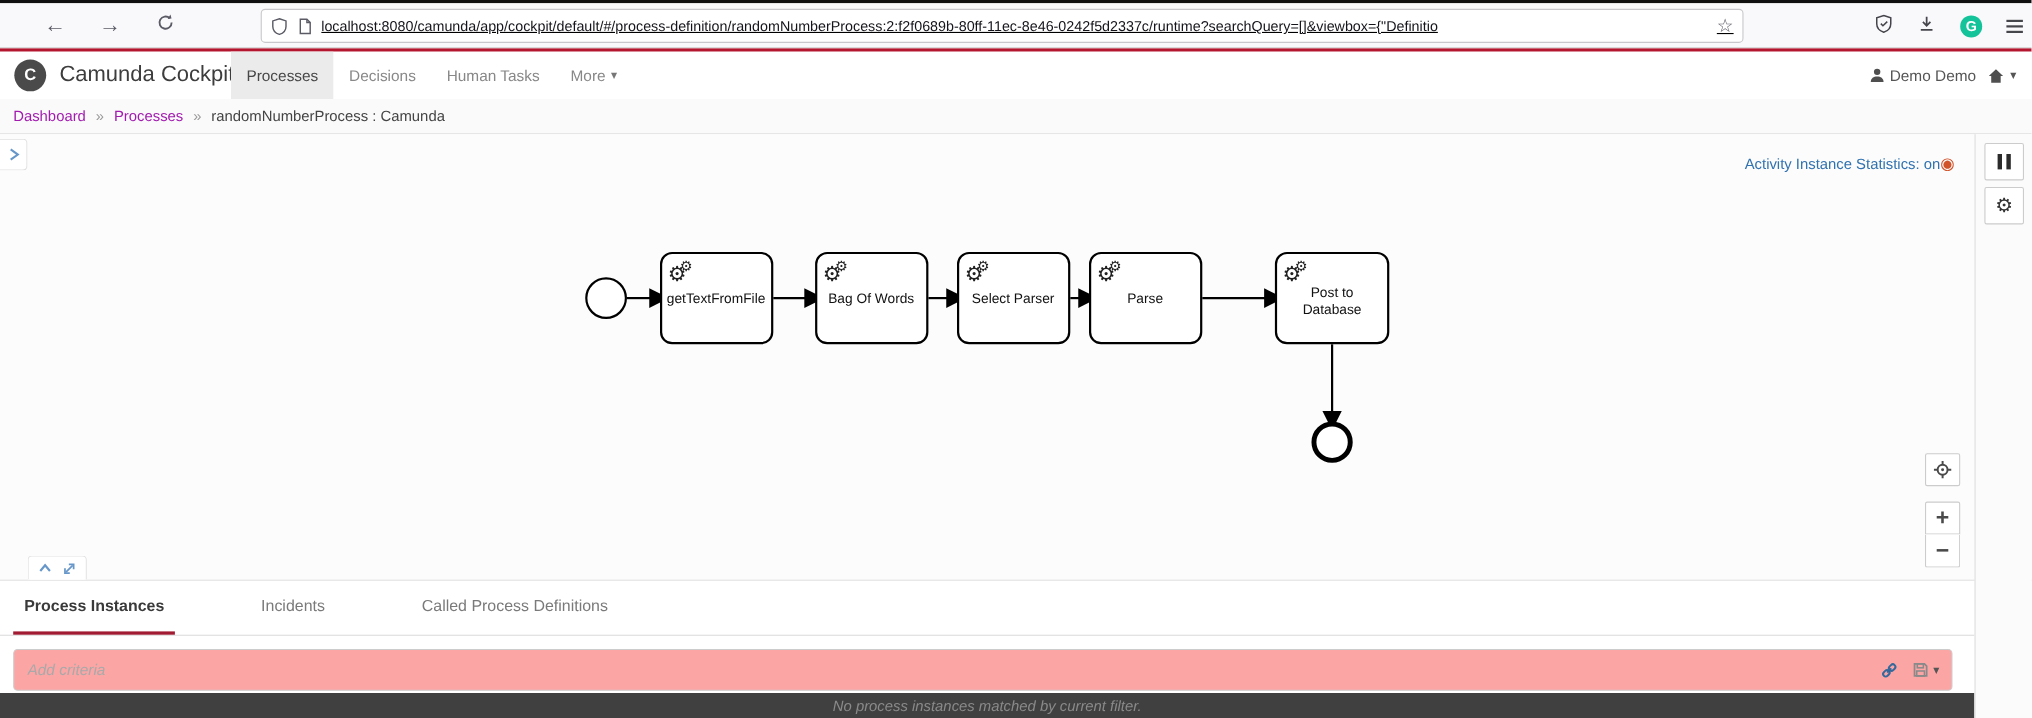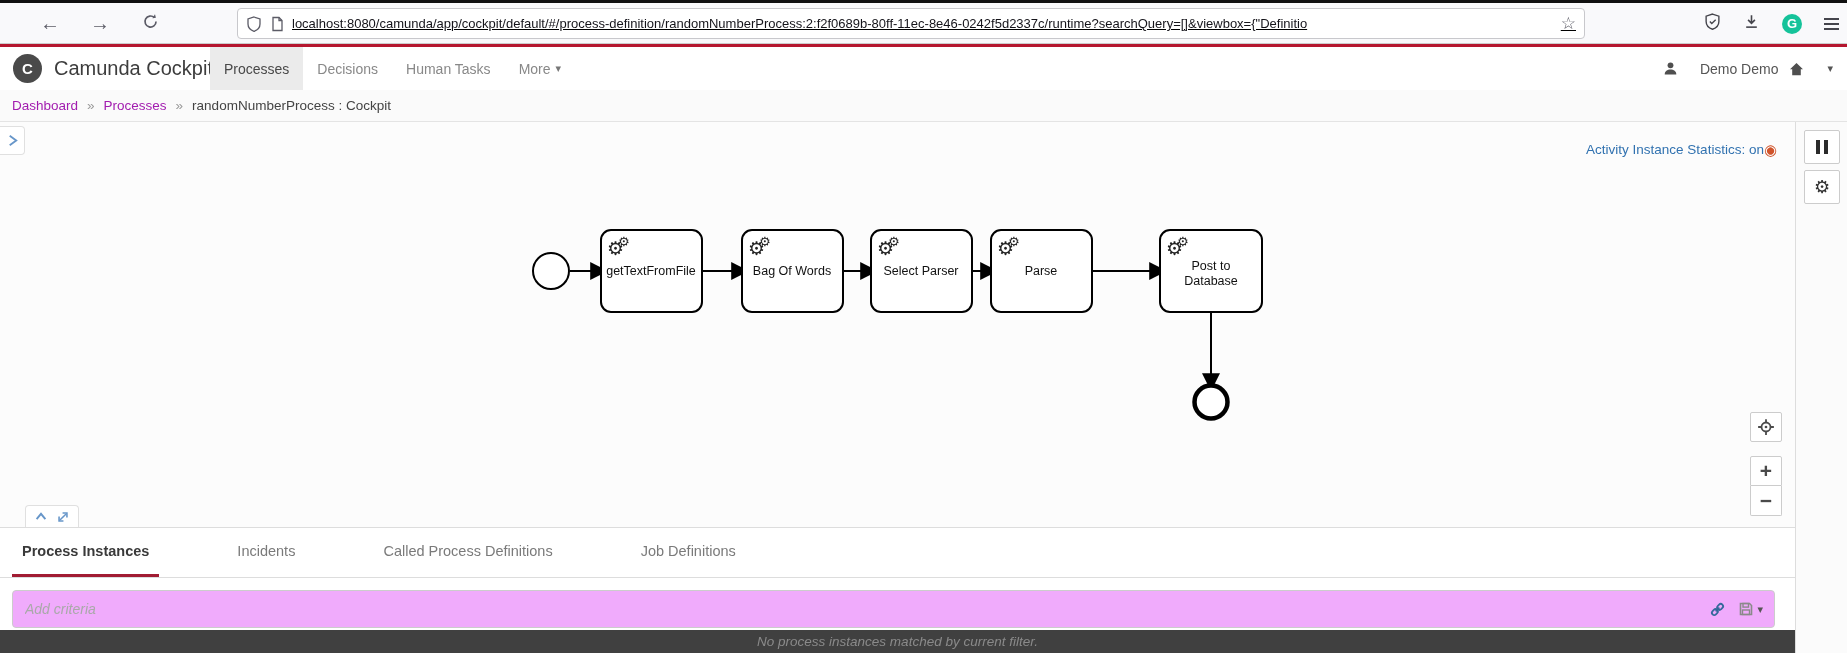--- a/index.html
+++ b/index.html
@@ -24,21 +24,21 @@
   
   .brand-bar { position:absolute; top:44px; left:0; width:1847px; height:3px; background:#b5162f; }
   .app-header { position:absolute; top:47px; left:0; width:1847px; height:43px; background:#fff; display:flex; align-items:stretch; }
   .logo { position:absolute; left:13px; top:7px; width:29px; height:29px; border-radius:50%; background:#4a4a4a; color:#fff; font-size:15px; font-weight:bold; display:flex; align-items:center; justify-content:center; }
   .app-title { position:absolute; left:54px; top:0; height:43px; display:flex; align-items:center; font-size:20px; color:#3d3d3d; }
   .main-nav { position:absolute; left:210px; top:0; height:43px; display:flex; align-items:stretch; font-size:14px; color:#888; }
   .main-nav .nav-item { display:flex; align-items:center; padding:0 14px; cursor:pointer; }
   .main-nav .nav-item.active { background:#ebebeb; color:#484848; }
   .main-nav .caret { font-size:11px; margin-left:5px; color:#777; }
   .header-right { position:absolute; right:14px; top:0; height:43px; display:flex; align-items:center; gap:10px; font-size:14px; color:#555; }
-  .header-right .grp { display:flex; align-items:center; gap:22px; }
+  .header-right .grp { display:flex; align-items:center; gap:4px; }
 
   
   .breadcrumb { position:absolute; top:90px; left:0; width:1847px; height:32px; background:#fafafa; border-bottom:1px solid #e4e4e4; display:flex; align-items:center; padding-left:12px; font-size:13.5px; gap:9px; }
   .bc-link { color:#a21caf; cursor:pointer; }
   .bc-sep { color:#999; }
   .bc-current { color:#444; }
 
   
   .diagram-area { position:absolute; top:122px; left:0; width:1847px; height:406px; background:#fcfcfc; border-bottom:1px solid #ddd; }
   .filter-handle { position:absolute; top:4px; left:0; width:25px; height:29px; background:#fff; border:1px solid #e0e0e0; border-left:none; border-radius:0 4px 4px 0; display:flex; align-items:center; justify-content:center; cursor:pointer; }
@@ -62,21 +62,21 @@
   .strip-btn.settings { top:48px; font-size:18px; color:#333; }
   .pause-bars { display:flex; gap:4px; }
   .pause-bars i { display:block; width:4px; height:14px; background:#2b2b2b; }
 
   
   .bottom-panel { position:absolute; top:528px; left:0; width:1795px; height:125px; background:#fff; }
   .tab-bar { position:relative; height:50px; border-bottom:1px solid #ddd; display:flex; align-items:stretch; padding-left:12px;gap:38px; }
   .tab { display:flex; align-items:center; padding:0 10px; margin-right:30px; font-size:14.5px; color:#7a7a7a; cursor:pointer; border-bottom:3px solid transparent; }
   .tab.active { color:#3a3a3a; font-weight:bold; border-bottom-color:#a11c33; }
   .filter-row { position:relative; margin:12px 0 0 12px; width:1763px; }
-  .criteria-input { width:100%; height:38px; border:1px solid #ccc; border-radius:4px; padding:0 90px 0 12px; font-size:14px; font-style:italic; color:#555; background:#f0abfc; outline:none; font-family:"Liberation Sans",sans-serif; }
+  .criteria-input { width:100%; height:38px; border:1px solid #ccc; border-radius:4px; padding:0 90px 0 12px; font-size:14px; font-style:italic; color:#555; background:#fca5a5; outline:none; font-family:"Liberation Sans",sans-serif; }
   .criteria-input::placeholder { color:#a9a9a9; font-style:italic; }
   .input-icons { position:absolute; right:12px; top:0; height:38px; display:flex; align-items:center; gap:12px; }
   .input-icons .iic { display:flex; align-items:center; cursor:pointer; }
   .input-icons .caret { font-size:11px; color:#555; margin-left:-6px; }
   .empty-row { position:absolute; top:102px; left:0; width:1795px; height:23px; background:#404040; display:flex; align-items:center; justify-content:center; font-size:13.5px; font-style:italic; color:#8a8a8a; }
 </style>
 </head>
 <body>
 
 <div class="screen">
@@ -158,21 +158,21 @@
         <span class="caret" style="font-size:11px;color:#555;">▾</span>
       </span>
     </div>
   </div>
 
   <div class="breadcrumb">
     <span class="bc-link">Dashboard</span>
     <span class="bc-sep">»</span>
     <span class="bc-link">Processes</span>
     <span class="bc-sep">»</span>
-    <span class="bc-current">randomNumberProcess : Cockpit</span>
+    <span class="bc-current">randomNumberProcess : Camunda</span>
   </div>
 
   <div class="diagram-area">
     <div class="filter-handle">
       <svg width="13" height="15" viewBox="0 0 14 16">
           <polyline points="4,3 11,8 4,13" fill="none" stroke="#6796c9" stroke-width="2"></polyline>
         </svg>
     </div>
 
     <div class="stats-link">
@@ -261,21 +261,20 @@
         </svg>
       </span>
     </div>
   </div>
 
   <div class="bottom-panel">
     <div class="tab-bar">
       <span class="tab active">Process Instances</span>
       <span class="tab">Incidents</span>
       <span class="tab">Called Process Definitions</span>
-      <span class="tab">Job Definitions</span>
     </div>
     <div class="filter-row">
       <input class="criteria-input" type="text" placeholder="Add criteria" style="">
       <div class="input-icons">
         <span class="iic">
           <svg width="17" height="17" viewBox="0 0 16 16">
             <g transform="rotate(-45 8 8)" fill="none" stroke="#35699c" stroke-width="1.7">
               <rect x="1.5" y="5.8" width="6" height="4.4" rx="2.2"></rect>
               <rect x="8.5" y="5.8" width="6" height="4.4" rx="2.2"></rect>
               <line x1="5.5" y1="8" x2="10.5" y2="8"></line>

